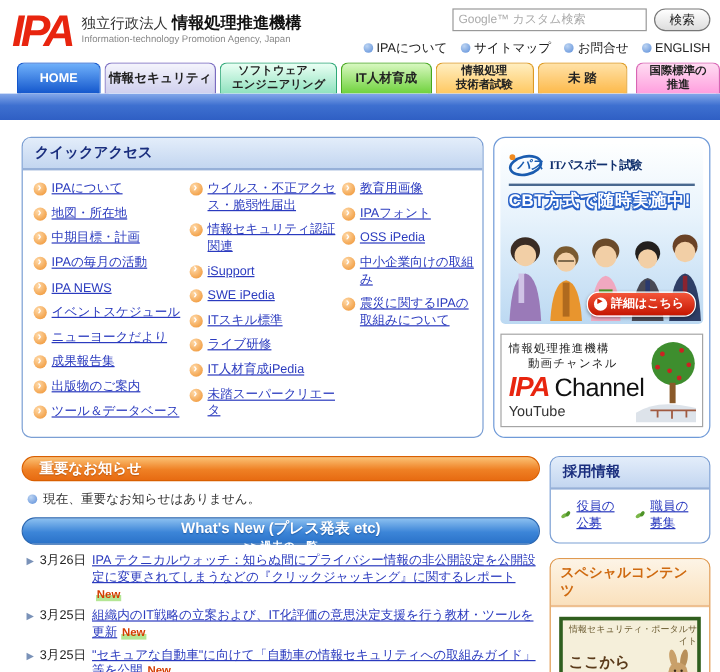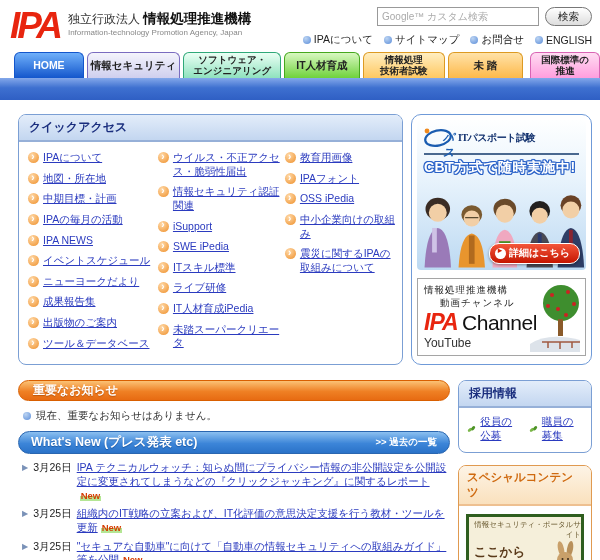--- a/index.html
+++ b/index.html
@@ -54,21 +54,21 @@
   .o-bullet { flex:none; width:11px; height:11px; border-radius:50%; margin-top:1px;
     background:radial-gradient(circle at 35% 30%,#ffd9a8,#ee8f2a); position:relative; }
   .o-bullet::after { content:"›"; position:absolute; left:3.2px; top:-2.1px; color:#fff; font-size:10px; font-weight:bold; }
   a.qa-link, .blue-link { color:#2b3bbf; text-decoration:underline; }
 
   .side-frame { flex:1; border:1px solid #6f9ad8; border-radius:10px; padding:5px; }
   .itpass { height:150px; border-radius:4px; position:relative; overflow:hidden;
     background:linear-gradient(#feffff 0%,#e8f3fc 40%,#bcd9f2 100%); cursor:pointer; }
   .itpass-top { display:flex; align-items:center; gap:3px; padding:7px 4px 0 6px; }
   .pass-logo { position:relative; width:32px; height:22px; flex:none; }
-  .pass-text { position:absolute; left:20px; top:3px; font-size:11px; font-weight:bold;
+  .pass-text { position:absolute; left:8px; top:3px; font-size:11px; font-weight:bold;
     font-style:italic; color:#1a5cb0; }
   .itpass-title { font-size:10px; font-weight:bold; color:#12316e; letter-spacing:-0.5px;font-family:Liberation Serif, serif; }
   .itpass-divider { height:2px; background:#49688f; margin:4px 7px 0 7px; }
   .cbt { margin:4px 0 0 7px; font-size:14px; font-weight:bold; letter-spacing:0.5px; color:#fff;
     position:relative; z-index:3;
     text-shadow:1px 0 #2a62c8,-1px 0 #2a62c8,0 1px #2a62c8,0 -1px #2a62c8,
       1px 1px #2a62c8,-1px -1px #2a62c8,1px -1px #2a62c8,-1px 1px #2a62c8; }
   .people { position:absolute; bottom:0; left:0; width:100%; z-index:1; }
   .detail-btn { position:absolute; right:6px; bottom:6px; z-index:4; display:flex; align-items:center; gap:3px;
     background:linear-gradient(#f4563a,#c41500); border:1px solid #fff; border-radius:10px;
@@ -90,21 +90,21 @@
   
   .bottom-row { display:flex; gap:8px; margin:15px 8px 0 18px; }
   .bottom-left { width:432px; flex:none; }
   .imp-bar { height:21px; border-radius:11px; border:1px solid #d95f00;
     background:linear-gradient(#fbc275 0%,#ef8024 55%,#e76b12 100%);
     color:#fff; font-size:12px; font-weight:bold; line-height:19px; padding-left:14px;
     text-shadow:0 1px 1px rgba(150,60,0,.55); }
   .notice-line { display:flex; align-items:center; gap:5px; margin:8px 0 8px 5px; font-size:10.5px; color:#333; }
   .wn-bar { height:23px; border-radius:12px; border:1px solid #2a66b0;
     background:linear-gradient(#8cc0f0 0%,#3c85d8 55%,#2a72c8 100%);
-    display:flex; justify-content:space-between; align-items:center; padding:0 12px; color:#fff; }
+    display:flex; justify-content:space-between; align-items:center; padding:0 12px; color:#fff;flex-direction:column; }
   .wn-title { font-size:12.5px; font-weight:bold; text-shadow:0 1px 1px rgba(0,50,120,.5); }
   .wn-more { font-size:9.5px; font-weight:bold; cursor:pointer; }
   .news-list { margin:7px 0 0 4px; display:flex; flex-direction:column; gap:5px; }
   .news-item { display:flex; gap:5px; font-size:10.5px; line-height:1.3; }
   .tri { flex:none; color:#7a92b8; font-size:8px; padding-top:2px; }
   .news-date { flex:none; color:#222; }
   .news-text { cursor:pointer; }
   .new-tag { color:#d43c00; font-weight:bold; font-size:9.5px; margin-left:3px;
     background:linear-gradient(transparent 55%, #b4e694 55%); padding:0 1px; }
 

